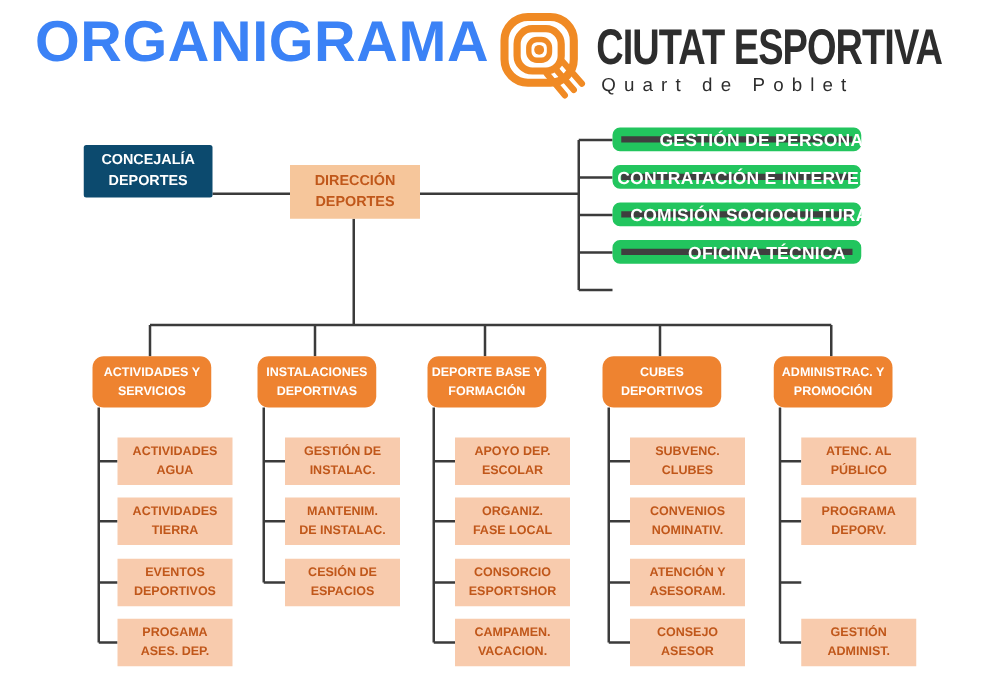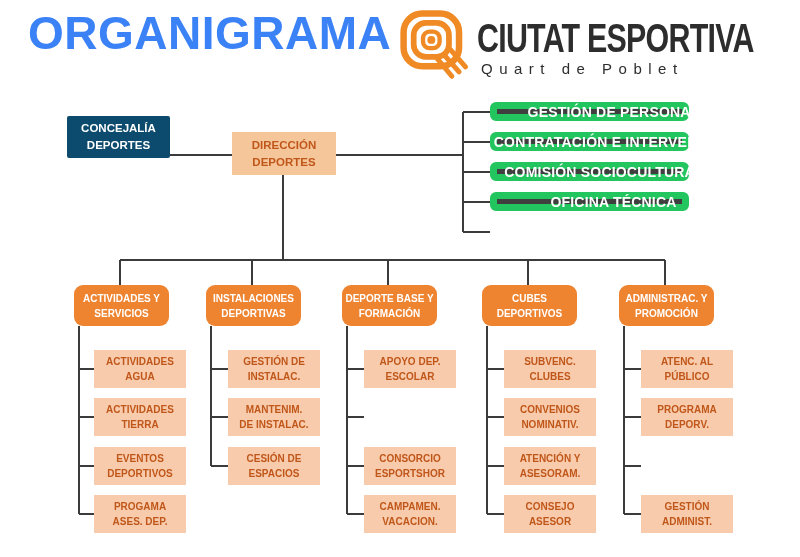--- a/index.html
+++ b/index.html
@@ -113,20 +113,22 @@
 INSTALAC.</div>
   <div class="box sub-box" style="left:228px;top:398px">MANTENIM.
 DE INSTALAC.</div>
   <div class="box sub-box" style="left:228px;top:447px">CESIÓN DE
 ESPACIOS</div>
 
   <div class="box dept-header" style="left:342px">DEPORTE BASE Y
 FORMACIÓN</div>
   <div class="box sub-box" style="left:364px;top:350px">APOYO DEP.
 ESCOLAR</div>
+  <div class="box sub-box" style="left:364px;top:398px">ORGANIZ.
+FASE LOCAL</div>
   <div class="box sub-box" style="left:364px;top:447px">CONSORCIO
 ESPORTSHOR</div>
   <div class="box sub-box" style="left:364px;top:495px">CAMPAMEN.
 VACACION.</div>
 
   <div class="box dept-header" style="left:482px">CUBES
 DEPORTIVOS</div>
   <div class="box sub-box" style="left:504px;top:350px">SUBVENC.
 CLUBES</div>
   <div class="box sub-box" style="left:504px;top:398px">CONVENIOS

